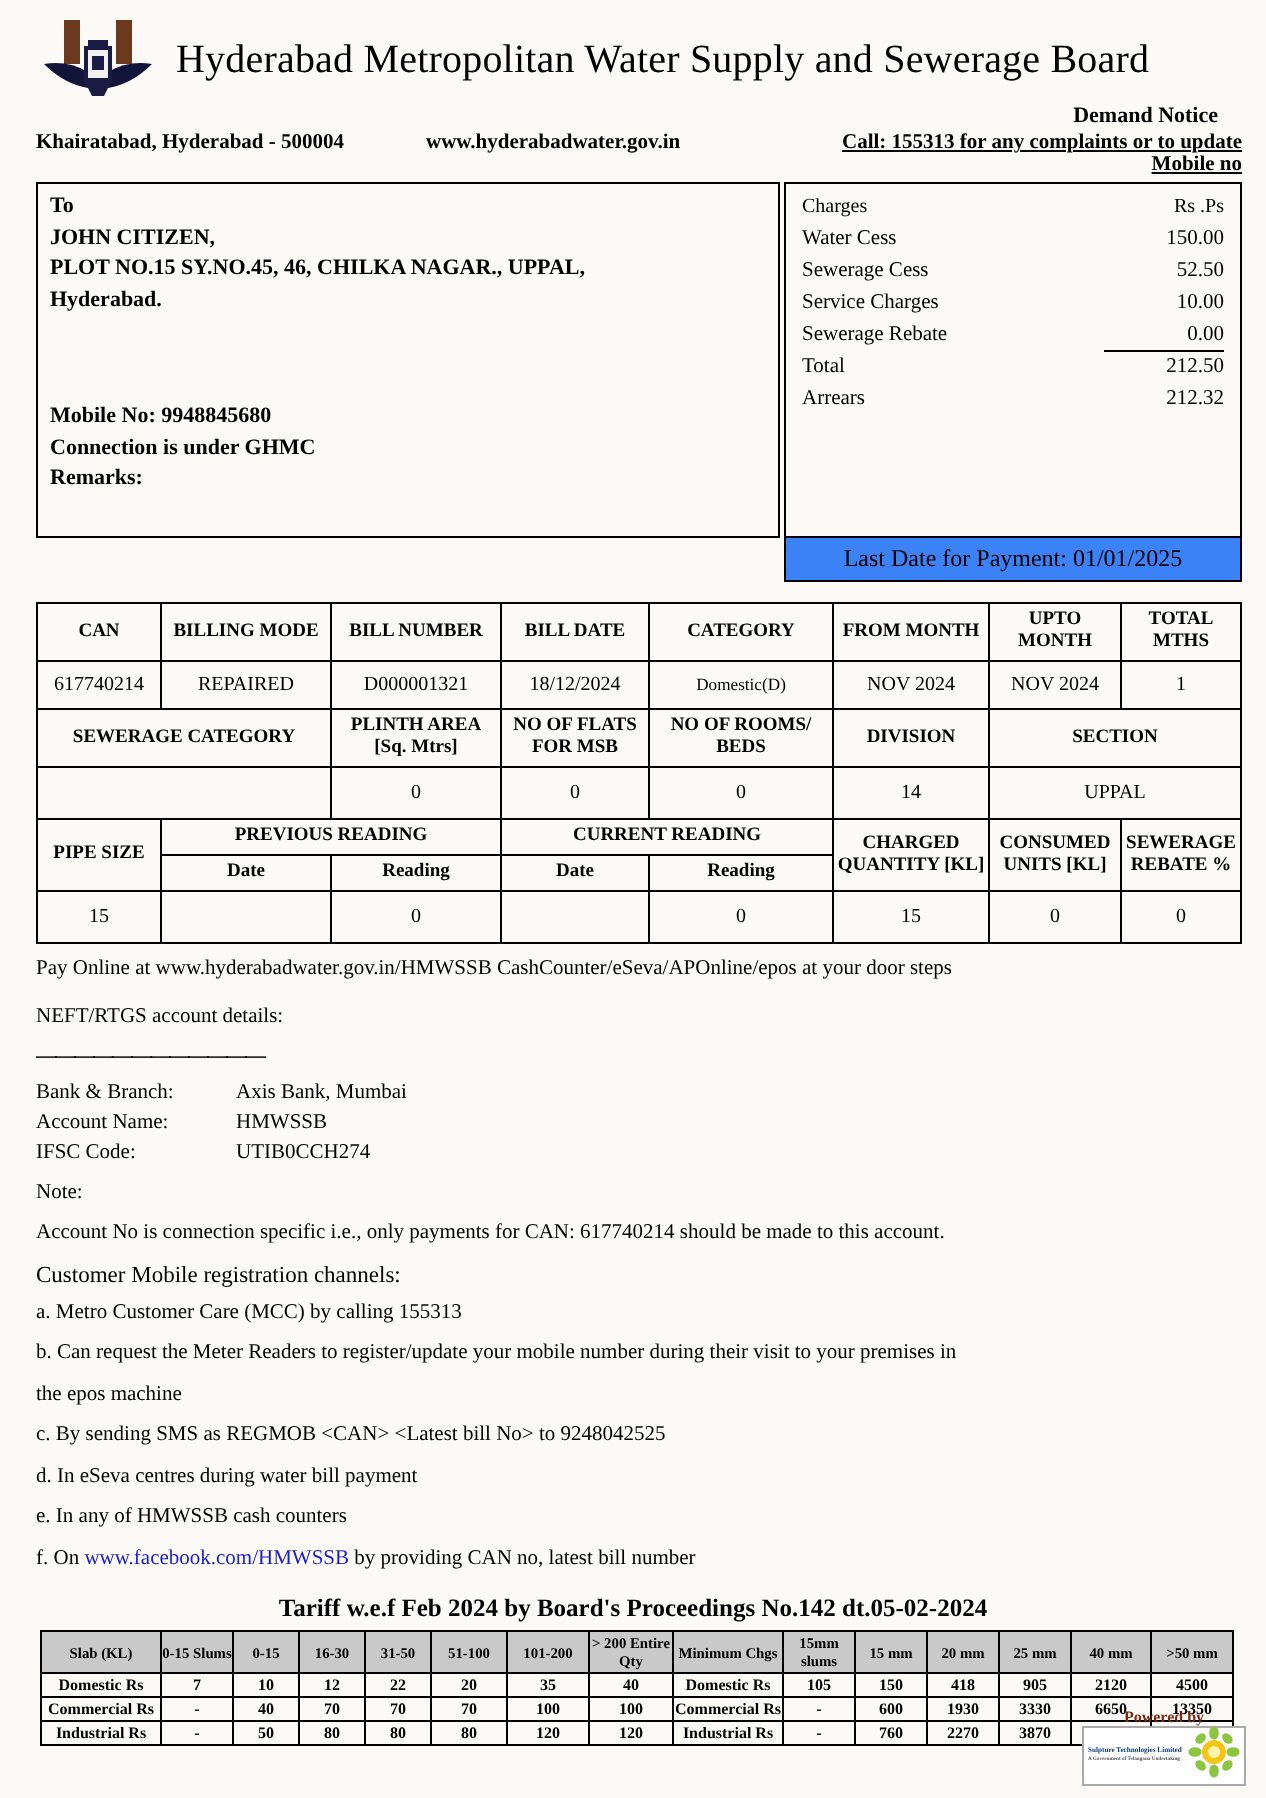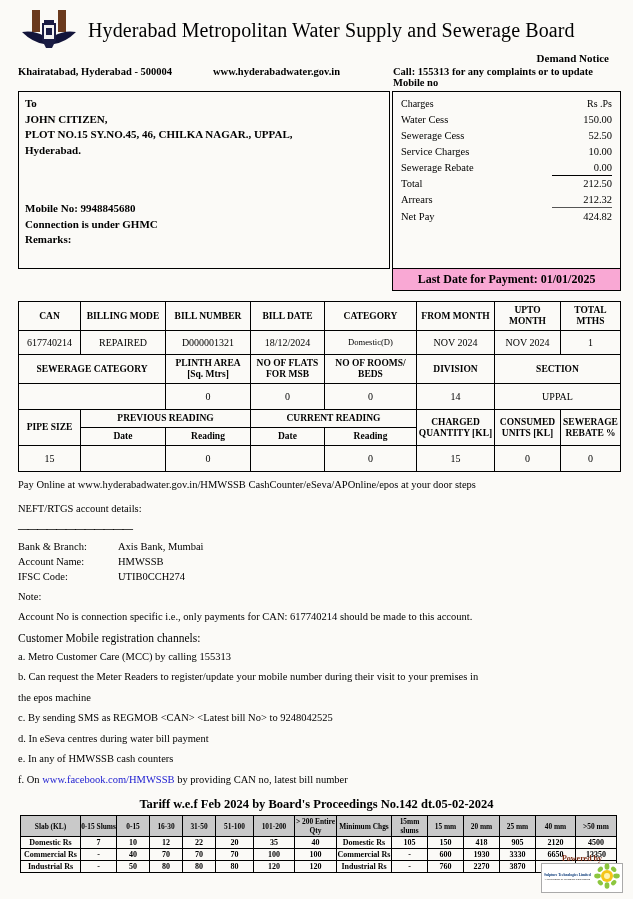--- a/index.html
+++ b/index.html
@@ -15,37 +15,37 @@
   .page { position:absolute; left:0; top:0; width:633px; height:899px; background:#fbfaf7; }
 
   
   .hdr { display:flex; align-items:center; padding:6px 0 0 18px; }
   .logo { width:62px; height:48px; position:relative; flex:0 0 auto; }
   .board-title { font-size:20px; margin-left:8px; letter-spacing:.1px; white-space:nowrap; }
   .demand { text-align:right; font-weight:bold; font-size:11px; padding-right:24px; margin-top:-2px; }
   .subhdr { display:flex; font-size:10.5px; font-weight:bold; padding:2px 12px 3px 18px; }
   .subhdr .a { width:195px; }
   .subhdr .b { width:180px; }
-  .subhdr .c { flex:1; text-align:left; }
+  .subhdr .c { flex:1; text-align:right;text-decoration:underline; }
 
   
   .toprow { display:flex; padding:0 12px 0 18px; gap:0; }
   .addr-box { width:372px; border:1px solid #000; height:178px; padding:4px 6px; font-size:11px; font-weight:bold; line-height:15.5px; }
   .addr-box .gap { height:43px; }
   .charges-wrap { flex:1; margin-left:2px; }
   .charges-box { border:1px solid #000; height:178px; padding:4px 8px 0 8px; }
   table.chg { width:100%; border-collapse:collapse; font-size:10.5px; }
   table.chg td { padding:2.4px 0; }
   table.chg td.lbl { text-align:left; }
   table.chg td.val { text-align:right; }
   tr.hdrrow td { font-size:10px; }
   tr.rule-top td.val { border-top:1.6px solid #000; }
   tr.rule-thin td.val { border-top:1px solid #555; }
   .lastdate { border:1px solid #000; border-top:none; height:22px; line-height:21px; text-align:center;
-              font-size:12px; font-weight:bold; background:#f9a8d4; }
+              font-size:12px; font-weight:normal; background:#3b82f6; }
 
   
   .grid { margin:10px 12px 0 18px; border:1px solid #000; border-collapse:collapse; width:603px; }
   .grid td { border:1px solid #000; text-align:center; font-size:9.5px; font-weight:bold; padding:3px 1px; line-height:11px; }
   .grid td.v { font-weight:normal; font-size:10px; padding:6px 1px; }
   .grid td.small { font-size:8.6px; }
   .grid td.vtall { height:26px; }
 
   
   .para { margin:6px 12px 0 18px; font-size:10.5px; line-height:14.5px; }
@@ -137,24 +137,20 @@
                 <td class="lbl">Sewerage Rebate</td>
               <td class="val">0.00</td>
               </tr>
           <tr class="rule-top">
                 <td class="lbl">Total</td>
               <td class="val">212.50</td>
               </tr>
           <tr>
                 <td class="lbl">Arrears</td>
               <td class="val">212.32</td>
-              </tr>
-          <tr class="rule-thin">
-                <td class="lbl">Net Pay</td>
-              <td class="val">424.82</td>
               </tr>
         </tbody>
           </table>
       </div>
       <div class="lastdate">Last Date for Payment: 01/01/2025</div>
     </div>
   </div>
 
   <table class="grid">
     <tbody>

